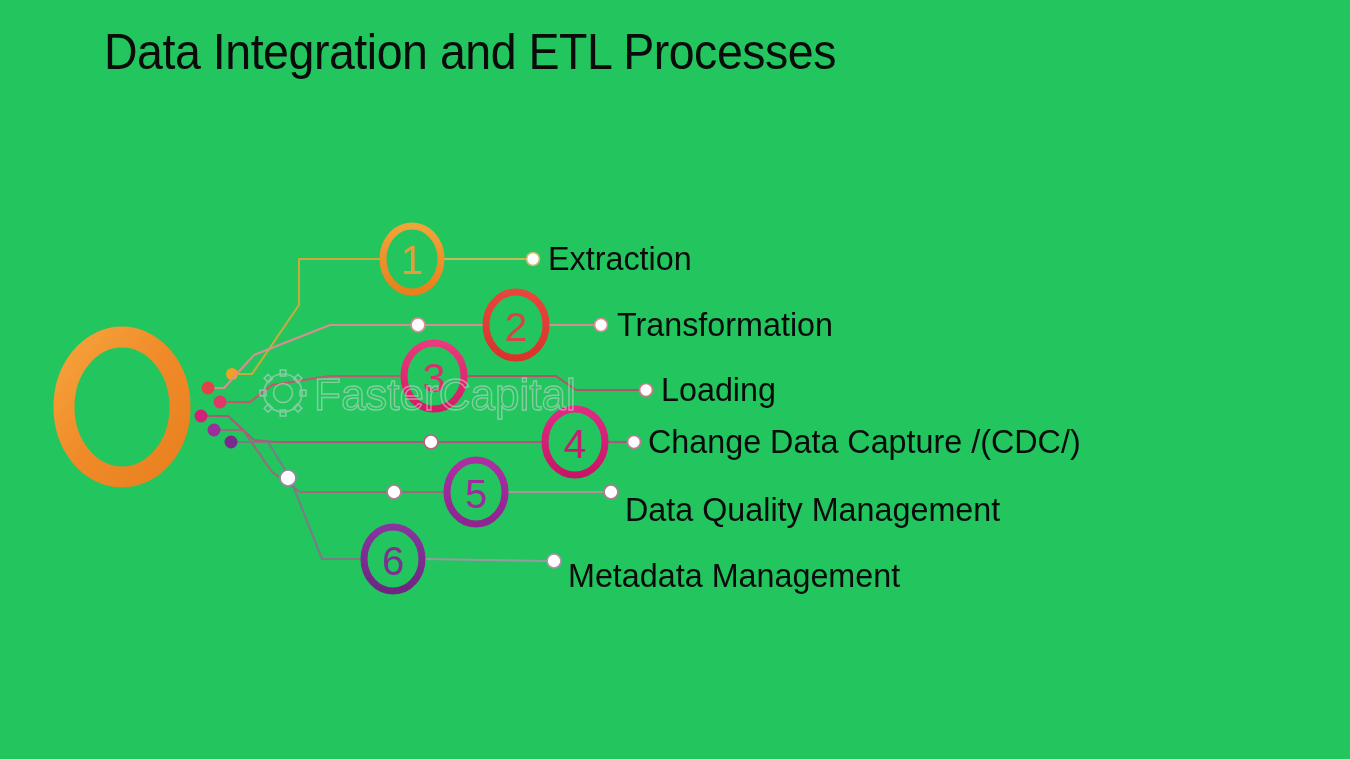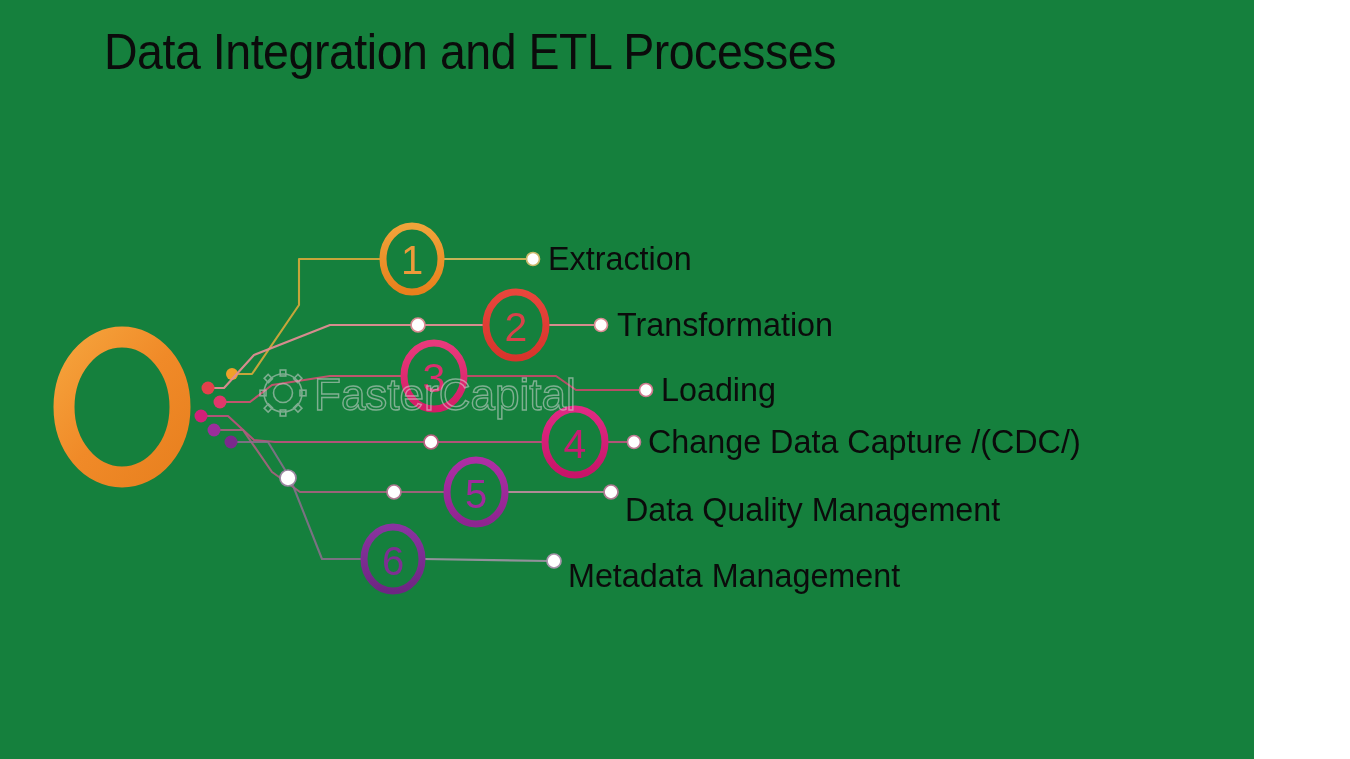--- a/index.html
+++ b/index.html
@@ -9,23 +9,23 @@
   }
   body {
     width: 1350px;
     height: 759px;
     overflow: hidden;
     font-family: "Liberation Sans", sans-serif;
     position: relative;
   }
   #stage {
     position: relative;
-    width: 1254px;
+    width: 1350px;
     height: 759px;
-    background: #15803d;
+    background: #22c55e;
   }
   #page-title {
     position: absolute;
     left: 104px;
     top: 22px;
     font-family: "Liberation Sans", sans-serif;
     font-size: 50px;
     font-weight: 400;
     color: #0b0b0b;
     letter-spacing: -0.5px;

